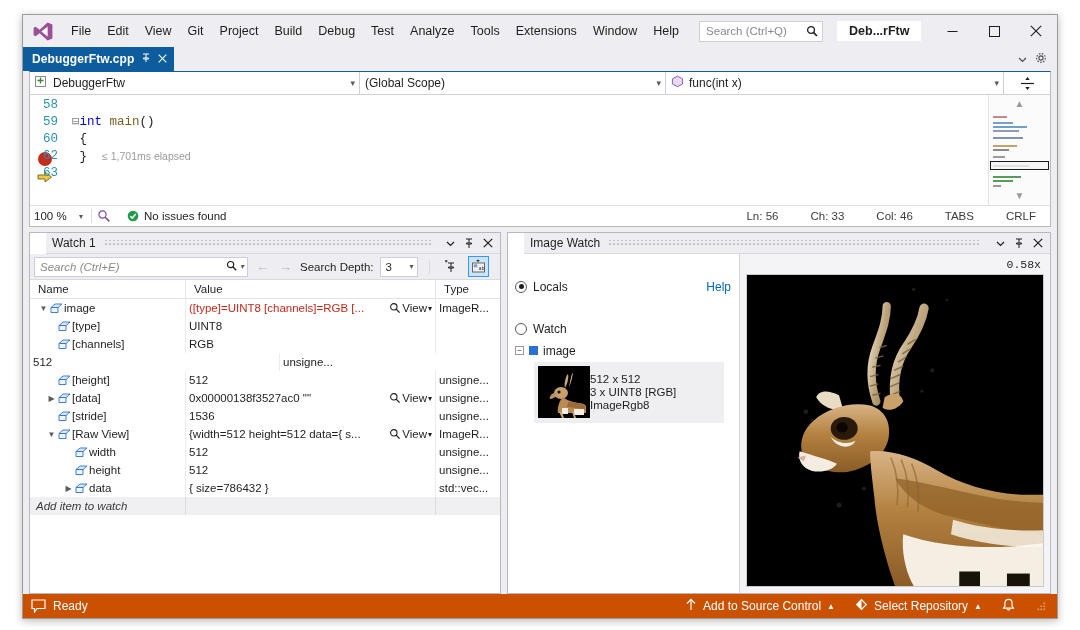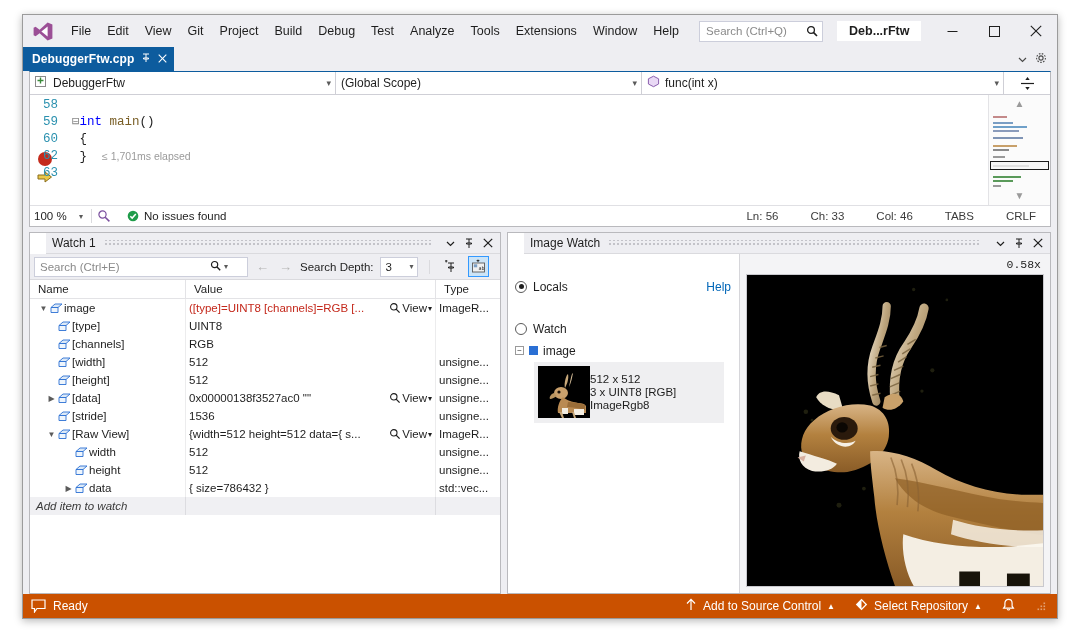--- a/index.html
+++ b/index.html
@@ -88,21 +88,21 @@
     border-bottom:1px solid #cfcfd6;
     font-size: 12px;
   }
   .navcombo {
     display:flex; align-items:center; gap:5px;
     padding: 0 4px 0 5px;
     border-right:1px solid #cfcfd6;
     color:#1e1e1e; position:relative;
   }
   .navcombo .caret{ margin-left:auto; color:#5a5a5a; font-size:9px; padding-left:6px;}
-  .navcombo.c1 { width: 306px; }
+  .navcombo.c1 { width: 330px; }
   .navcombo.c2 { width: 306px; }
   .navcombo.c3 { flex: 1; }
   .navsplit { width: 46px; display:flex; align-items:center; justify-content:center; }
 
   .codearea { flex:1; display:flex; position:relative; background:#fff; overflow:hidden; }
   .codelines {
     flex:1; position:relative;
     font-family: "Liberation Mono", monospace;
     font-size: 12.5px;
     padding-top: 2px;
@@ -170,22 +170,22 @@
   .hdrbtn { width:16px; height:16px; display:flex; align-items:center; justify-content:center; margin-left:3px; }
 
   
   .wtoolbar {
     height:26px; flex:0 0 26px; background:#eeeef2;
     display:flex; align-items:center; padding:0 4px; gap:6px;
     border-bottom:1px solid #dadade;
   }
   .wsearch {
     width:214px; height:20px; background:#fff; border:1px solid #cccedb;
-    display:flex; align-items:center; padding:0 19px 0 5px;
-    font-size:11.5px; color:#8a8a8a;
+    display:flex; align-items:center; padding:0 3px 0 5px;
+    font-size:11.5px; color:#8a8a8a;font-style:italic;
   }
   .wsearch .ph{flex:1;}
   .arrowbtn{ width:17px;height:17px;display:flex;align-items:center;justify-content:center;color:#b5b5b5;font-size:13px;}
   .depthlbl{ font-size:11.5px;color:#1e1e1e;white-space:nowrap;}
   .depthsel{
     width:38px;height:20px;border:1px solid #cccedb;background:#fff;
     display:flex;align-items:center;justify-content:space-between;
     font-size:11.5px;color:#1e1e1e;padding:0 3px 0 5px;}
   .tbicon{width:21px;height:21px;display:flex;align-items:center;justify-content:center;}
   .tbicon.on{border:1px solid #3399ff;background:#cce4f7;}
@@ -567,29 +567,20 @@
                 </span>
               <span>[channels]</span>
             </div>
             <div class="cval">
                 <span>RGB</span>
               </div>
             <div class="ctype"></div>
           </div>
 
           <div class="wrow">
-            <div class="cname" style="padding-left:27px;">
-              <span class="objicon">
-                  <svg width="13" height="11" viewBox="0 0 13 11">
-                    <path d="M1 4.5 L5 1 L12 1 L8 4.5 Z" fill="#dce9f7" stroke="#2a6fd4" stroke-width="0.9"></path>
-                    <path d="M1 4.5 L8 4.5 L8 9.5 L1 9.5 Z" fill="#eef5fc" stroke="#2a6fd4" stroke-width="0.9"></path>
-                  </svg>
-                </span>
-              <span>[width]</span>
-            </div>
             <div class="cval">
                 <span>512</span>
               </div>
             <div class="ctype">unsigne...</div>
           </div>
 
           <div class="wrow">
             <div class="cname" style="padding-left:27px;">
               <span class="objicon">
                   <svg width="13" height="11" viewBox="0 0 13 11">

